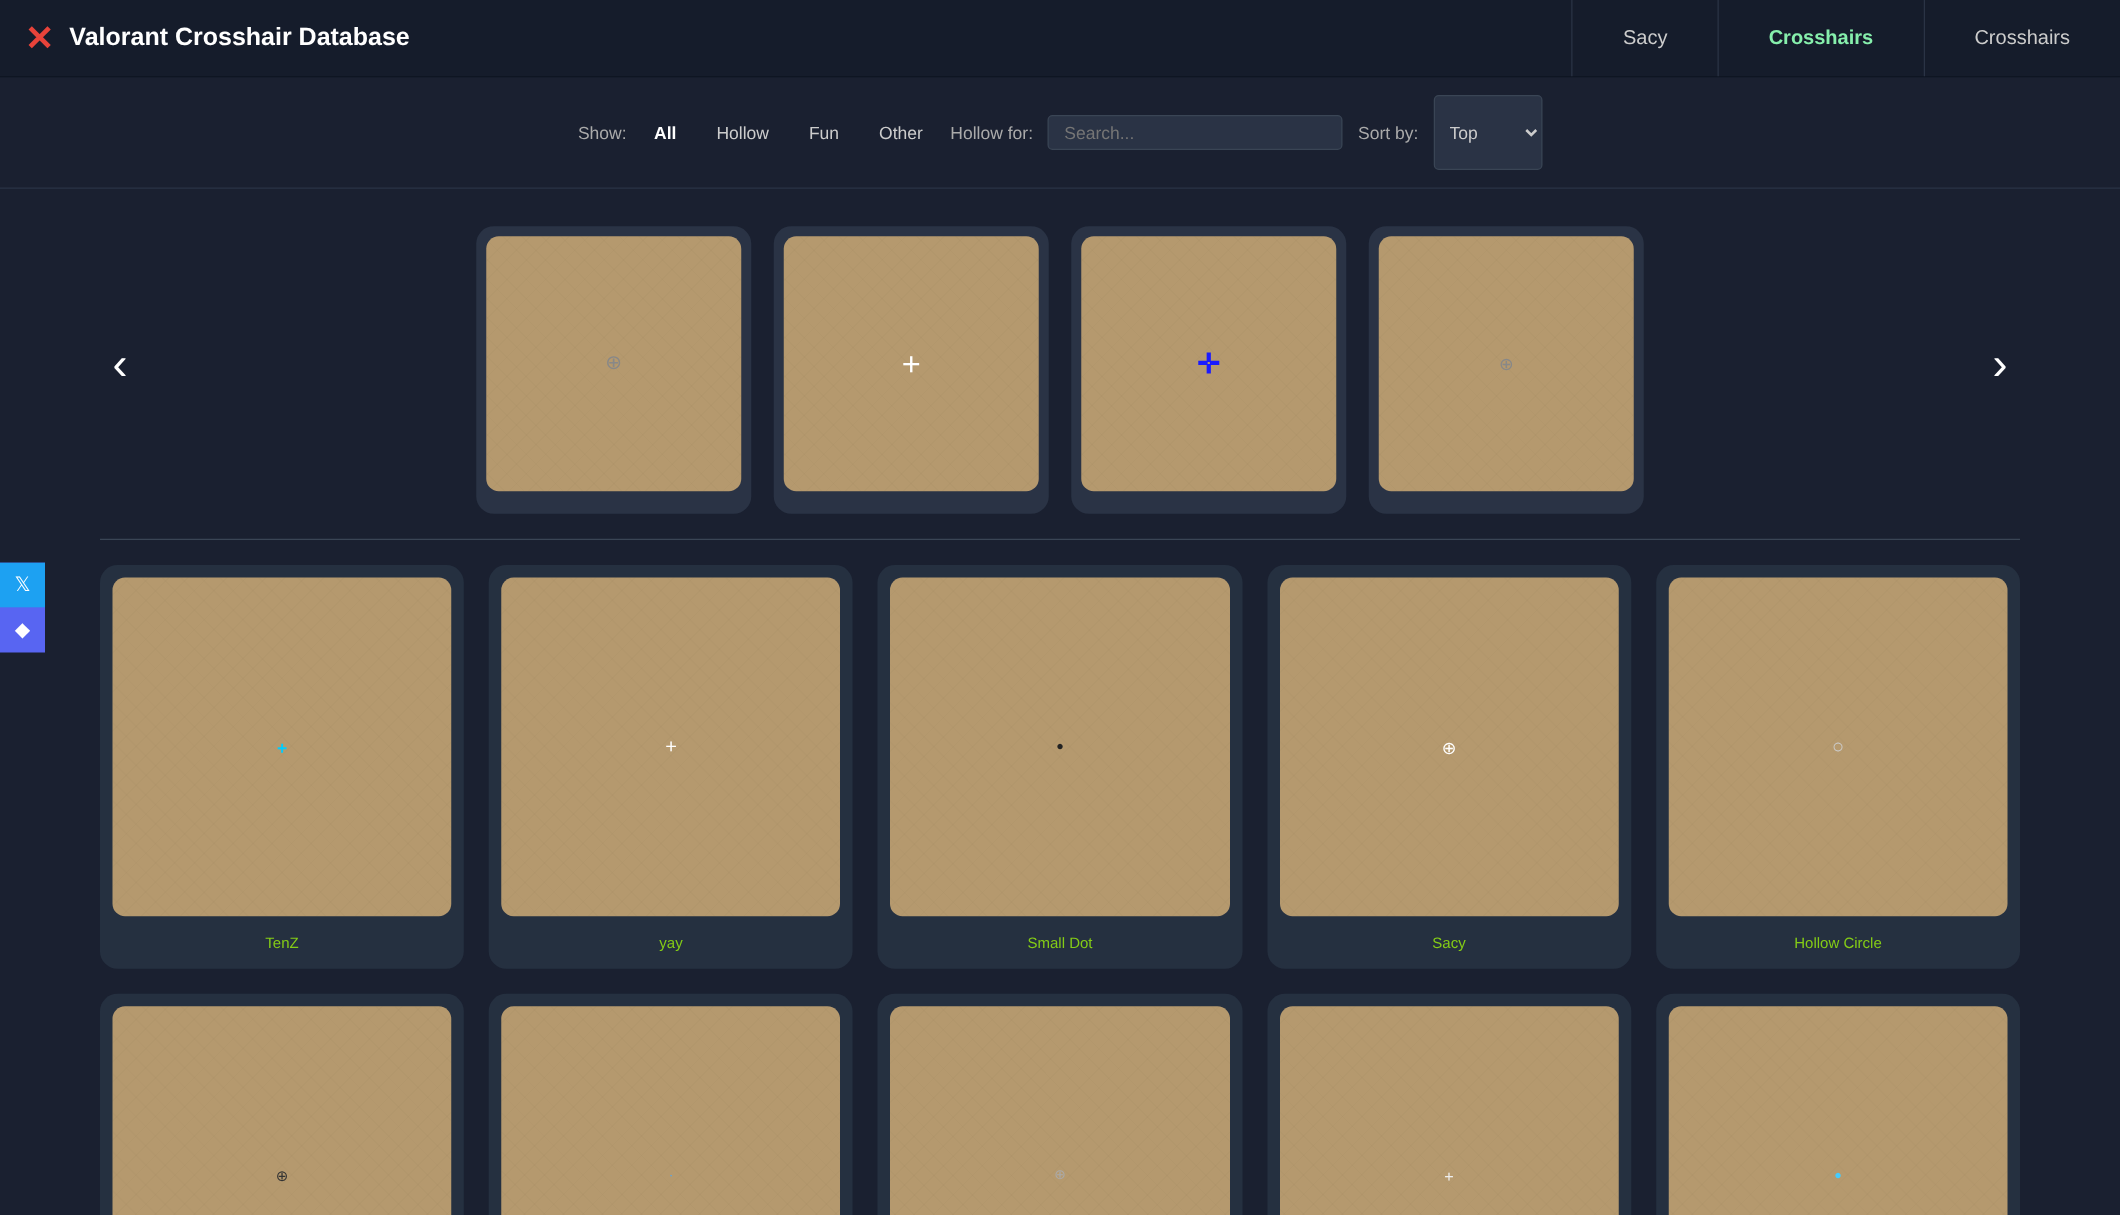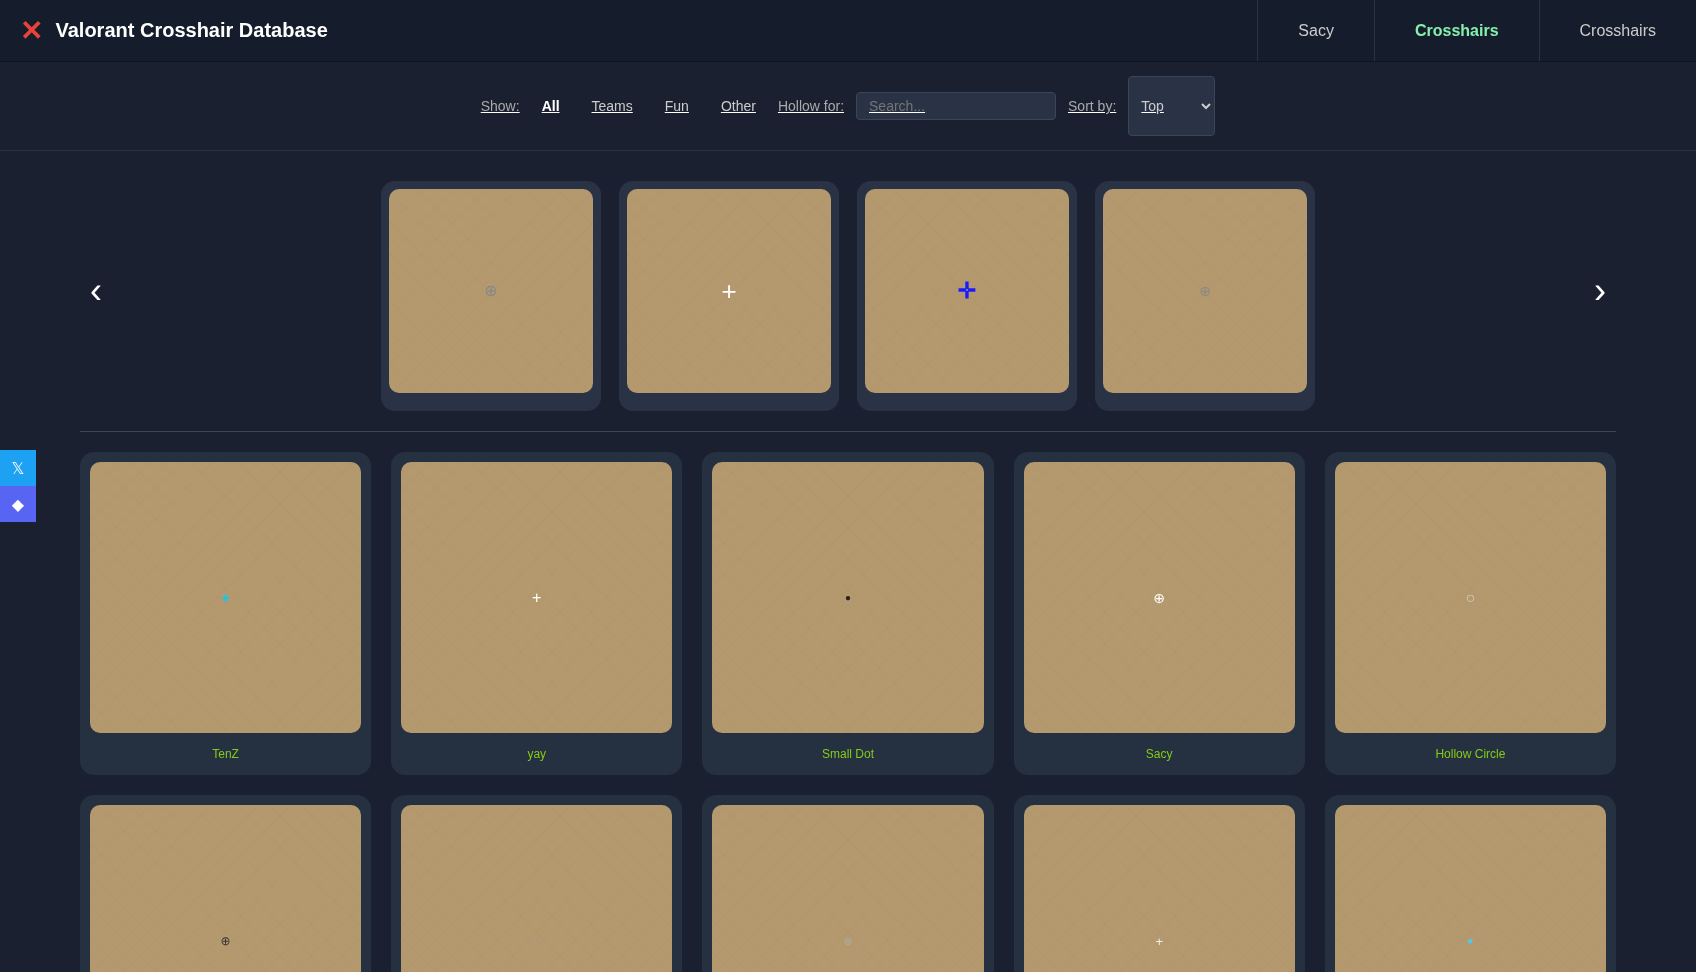--- a/index.html
+++ b/index.html
@@ -55,21 +55,20 @@
 
     
     .filter-bar {
       background-color: #1a2030;
       display: flex;
       align-items: center;
       justify-content: center;
       gap: 12px;
       padding: 14px 0;
       border-bottom: 1px solid #2a3345;
-      text-decoration: underline;
     }
     .filter-label {
       color: #aaa;
       font-size: 14px;
     }
     .filter-btn {
       background: none;
       border: none;
       color: #ccc;
       font-size: 14px;
@@ -78,21 +77,21 @@
       border-radius: 4px;
     }
     .filter-btn.active { color: #fff; font-weight: 600; }
     .search-input {
       background: #2a3345;
       border: 1px solid #3a4555;
       border-radius: 4px;
       color: #ccc;
       padding: 5px 12px;
       font-size: 14px;
-      width: 200px;
+      width: 236px;
       outline: none;
     }
     .sort-select {
       background: #2a3345;
       border: 1px solid #3a4555;
       border-radius: 4px;
       color: #ccc;
       padding: 20px 8px;
       font-size: 14px;
       outline: none;
@@ -244,21 +243,21 @@
   <nav class="header-nav">
     <div class="nav-item">Sacy</div>
     <div class="nav-item active">Crosshairs</div>
     <div class="nav-item">Crosshairs</div>
   </nav>
 </header>
 
 <div class="filter-bar">
   <span class="filter-label">Show:</span>
   <button class="filter-btn active">All</button>
-  <button class="filter-btn">Teams</button>
+  <button class="filter-btn">Hollow</button>
   <button class="filter-btn">Fun</button>
   <button class="filter-btn">Other</button>
   <span class="filter-label">Hollow for:</span>
   <input class="search-input" type="text" placeholder="Search..." style="">
   <span class="filter-label">Sort by:</span>
   <select class="sort-select">
     <option>Top</option>
     <option>New</option>
     <option>Popular</option>
   </select>

